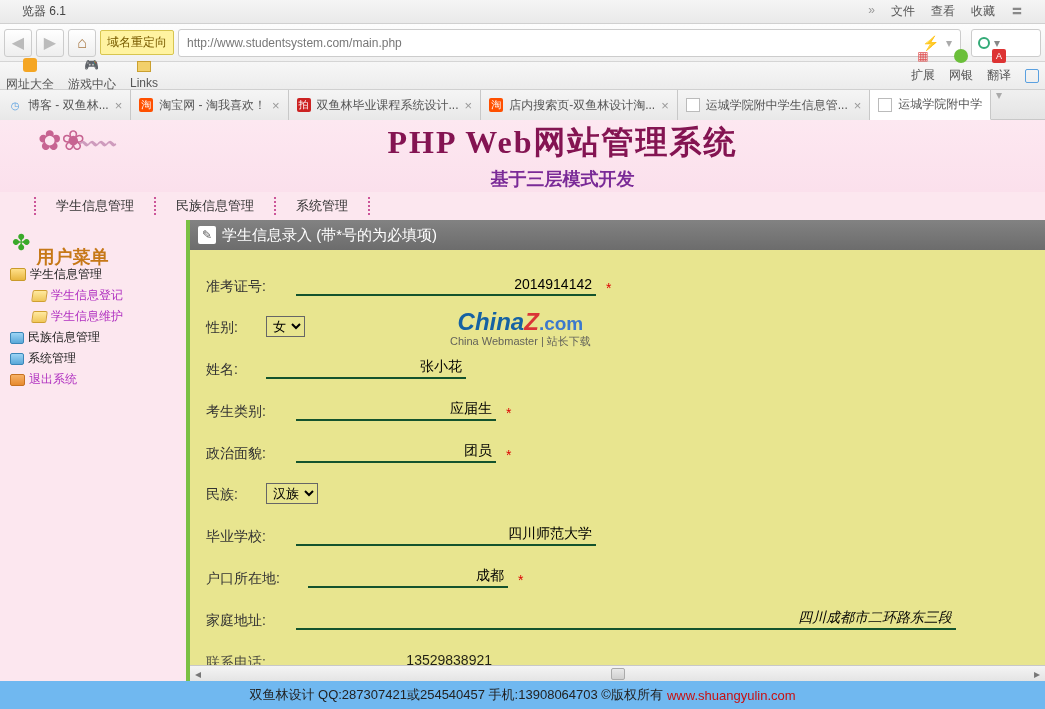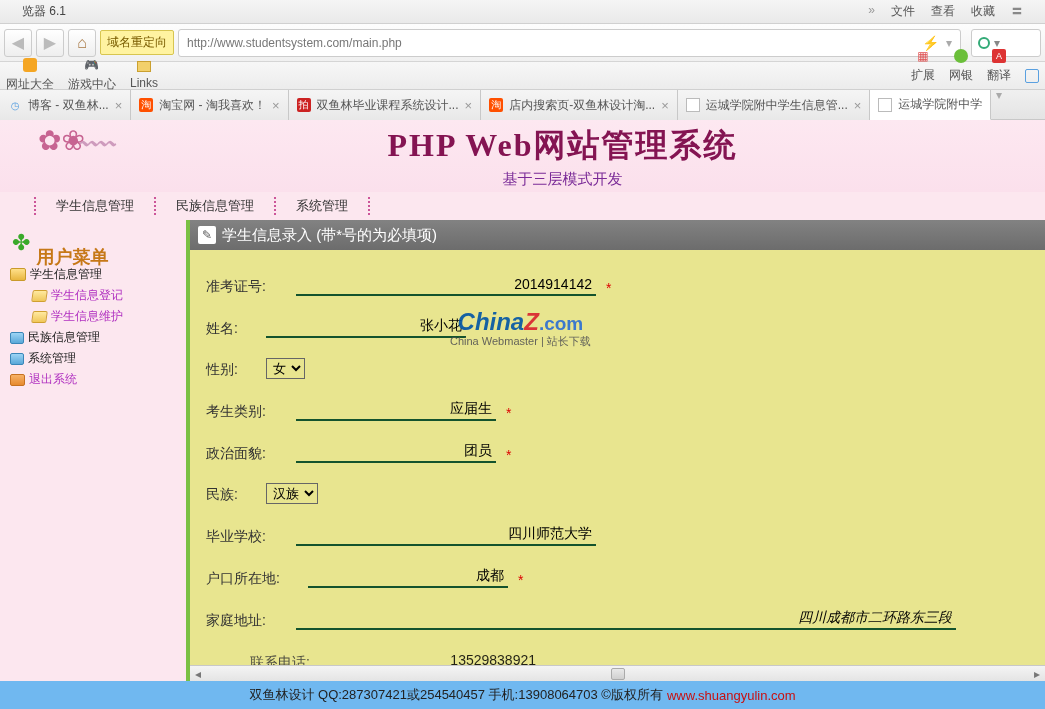--- a/index.html
+++ b/index.html
@@ -43,21 +43,21 @@
 .fav.clock{ color:#5aa0e0;}
 
 
 .page{ position:relative; height: calc(709px - 24px - 38px - 28px - 30px); background:#fce7ef; }
 .banner{ height:72px; background:linear-gradient(#fde8f1,#fbe0ec); display:flex; align-items:center; padding-left:30px;}
 .flower{ width:110px; height:68px; position:relative;}
 .flower::before{ content:"✿❀"; position:absolute; left:8px; top:2px; font-size:28px; color:#c76492;}
 .flower::after{ content:"〰〰"; position:absolute; left:50px; top:6px; font-size:18px; color:#ce9bbd;}
 .banner-title{ flex:1; text-align:center; padding-right:60px;}
 .banner-title .t1{ font-family:"Comic Sans MS","华文彩云",cursive; font-size:32px; font-weight:bold; color:#841452; letter-spacing:2px;}
-.banner-title .t2{ font-size:15px; color:#7a2a97; margin-top:2px; font-weight:normal;}
+.banner-title .t2{ font-size:18px; color:#7a2a97; margin-top:2px; font-weight:bold;}
 
 .menu-row{ height:28px; background:#fce7ef; display:flex; align-items:center; padding-left:36px; gap:0;}
 .menu-row .mi{ padding:0 20px; border-left:2px dotted #cc5599; border-right:2px dotted #cc5599; color:#333; font-size:13px; cursor:pointer; margin-left:-2px;}
 
 .main{ display:flex; height: calc(100% - 72px - 28px - 28px); padding:0 0 0 0;}
 .sidebar{ width:186px; padding:6px 4px; }
 .user-menu-hdr{ height:34px; display:flex; align-items:center; gap:6px; padding-left:8px;}
 .clover{ color:#3aaa2a; font-size:22px;}
 .user-menu-hdr .txt{ font-size:18px; font-weight:bold; color:#c67817; font-family:KaiTi,STKaiti,serif;margin-top:28px;}
 .tree{ padding:4px 2px 0 6px;}
@@ -261,32 +261,32 @@
           <div class="w2">China Webmaster | 站长下载</div>
         </div>
 
         <div class="row">
           <span class="lbl">准考证号:</span>
           <input class="underline w-l" value="2014914142" style="">
           <span class="req">*</span>
         </div>
 
         <div class="row">
-          <span class="lbl" style="min-width:50px;">姓名:</span>
-          <input class="underline w-m" value="张小花" style="">
-        </div>
-
-        <div class="row">
           <span class="lbl" style="min-width:50px;">性别:</span>
           <select>
             <option>女</option>
           </select>
         </div>
 
         <div class="row">
+          <span class="lbl" style="min-width:50px;">姓名:</span>
+          <input class="underline w-m" value="张小花" style="">
+        </div>
+
+        <div class="row">
           <span class="lbl">考生类别:</span>
           <input class="underline w-m" value="应届生" style="">
           <span class="req">*</span>
         </div>
 
         <div class="row">
           <span class="lbl">政治面貌:</span>
           <input class="underline w-m" value="团员" style="">
           <span class="req">*</span>
         </div>
@@ -307,21 +307,21 @@
           <span class="lbl" style="min-width:92px;">户口所在地:</span>
           <input class="underline w-m" value="成都" style="">
           <span class="req">*</span>
         </div>
 
         <div class="row">
           <span class="lbl">家庭地址:</span>
           <input class="underline" style="width: 660px; font-style: italic;" value="四川成都市二环路东三段">
         </div>
 
-        <div class="row" style="margin-bottom:0; opacity:0.85;margin-left:44px;">
+        <div class="row" style="margin-bottom:0; opacity:0.85;">
           <span class="lbl">联系电话:</span>
           <input class="underline w-m" value="13529838921" style="">
         </div>
 
         <div class="hscroll">
           <div class="arrow">◂</div>
           <div class="track">
             <div class="thumb"></div>
           </div>
           <div class="arrow">▸</div>

